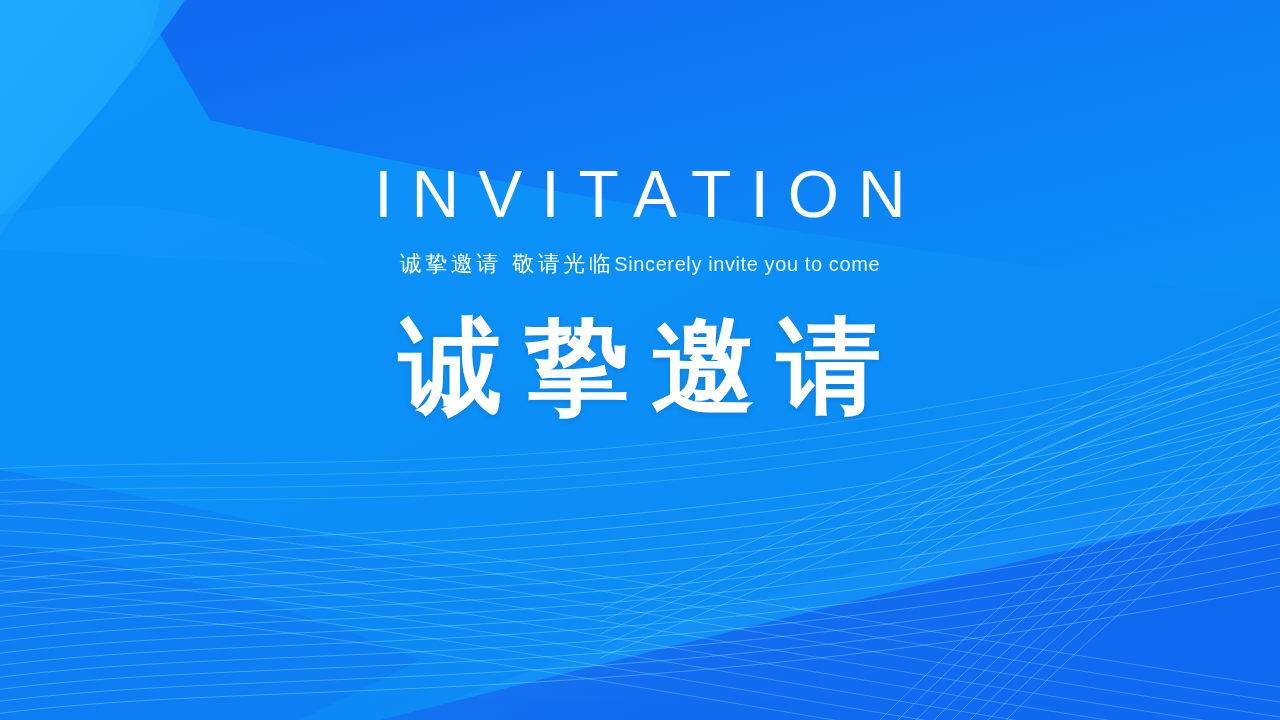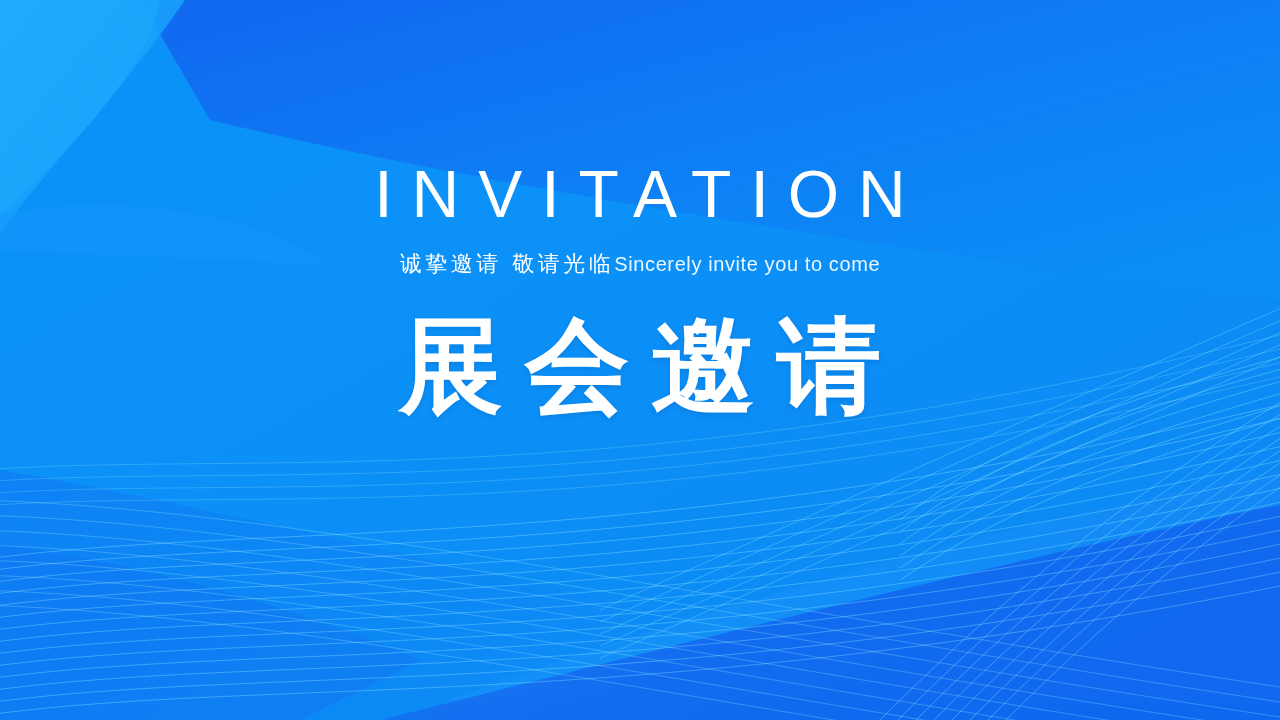--- a/index.html
+++ b/index.html
@@ -215,16 +215,16 @@
   </svg>
 
   <div id="content">
 
     <div class="headline">INVITATION</div>
 
     <div class="subline">
       <span class="sub-cn">诚挚邀请 敬请光临</span><span class="sub-en">Sincerely invite you to come</span>
     </div>
 
-    <div class="maintitle">展会邀请</div>
+    <div class="maintitle">诚挚邀请</div>
 
   </div>
 </div>
 
 </body></html>

